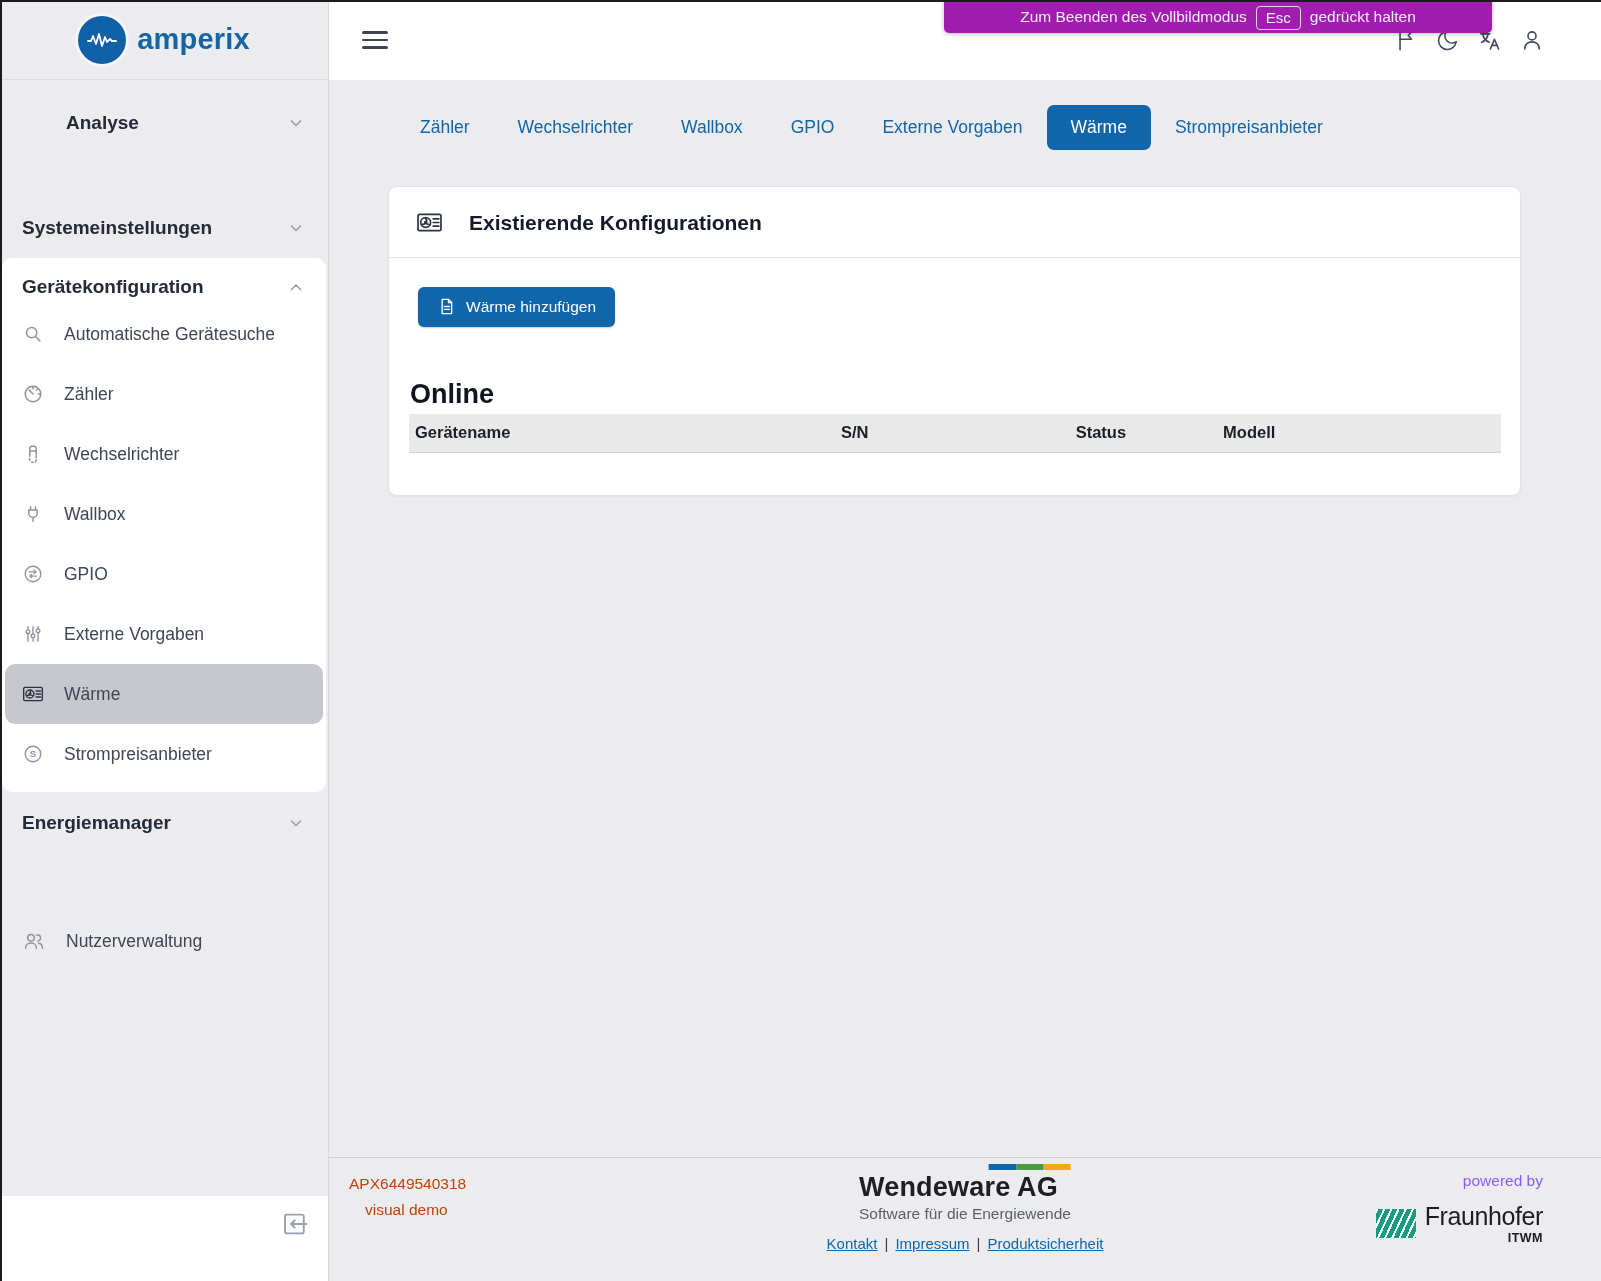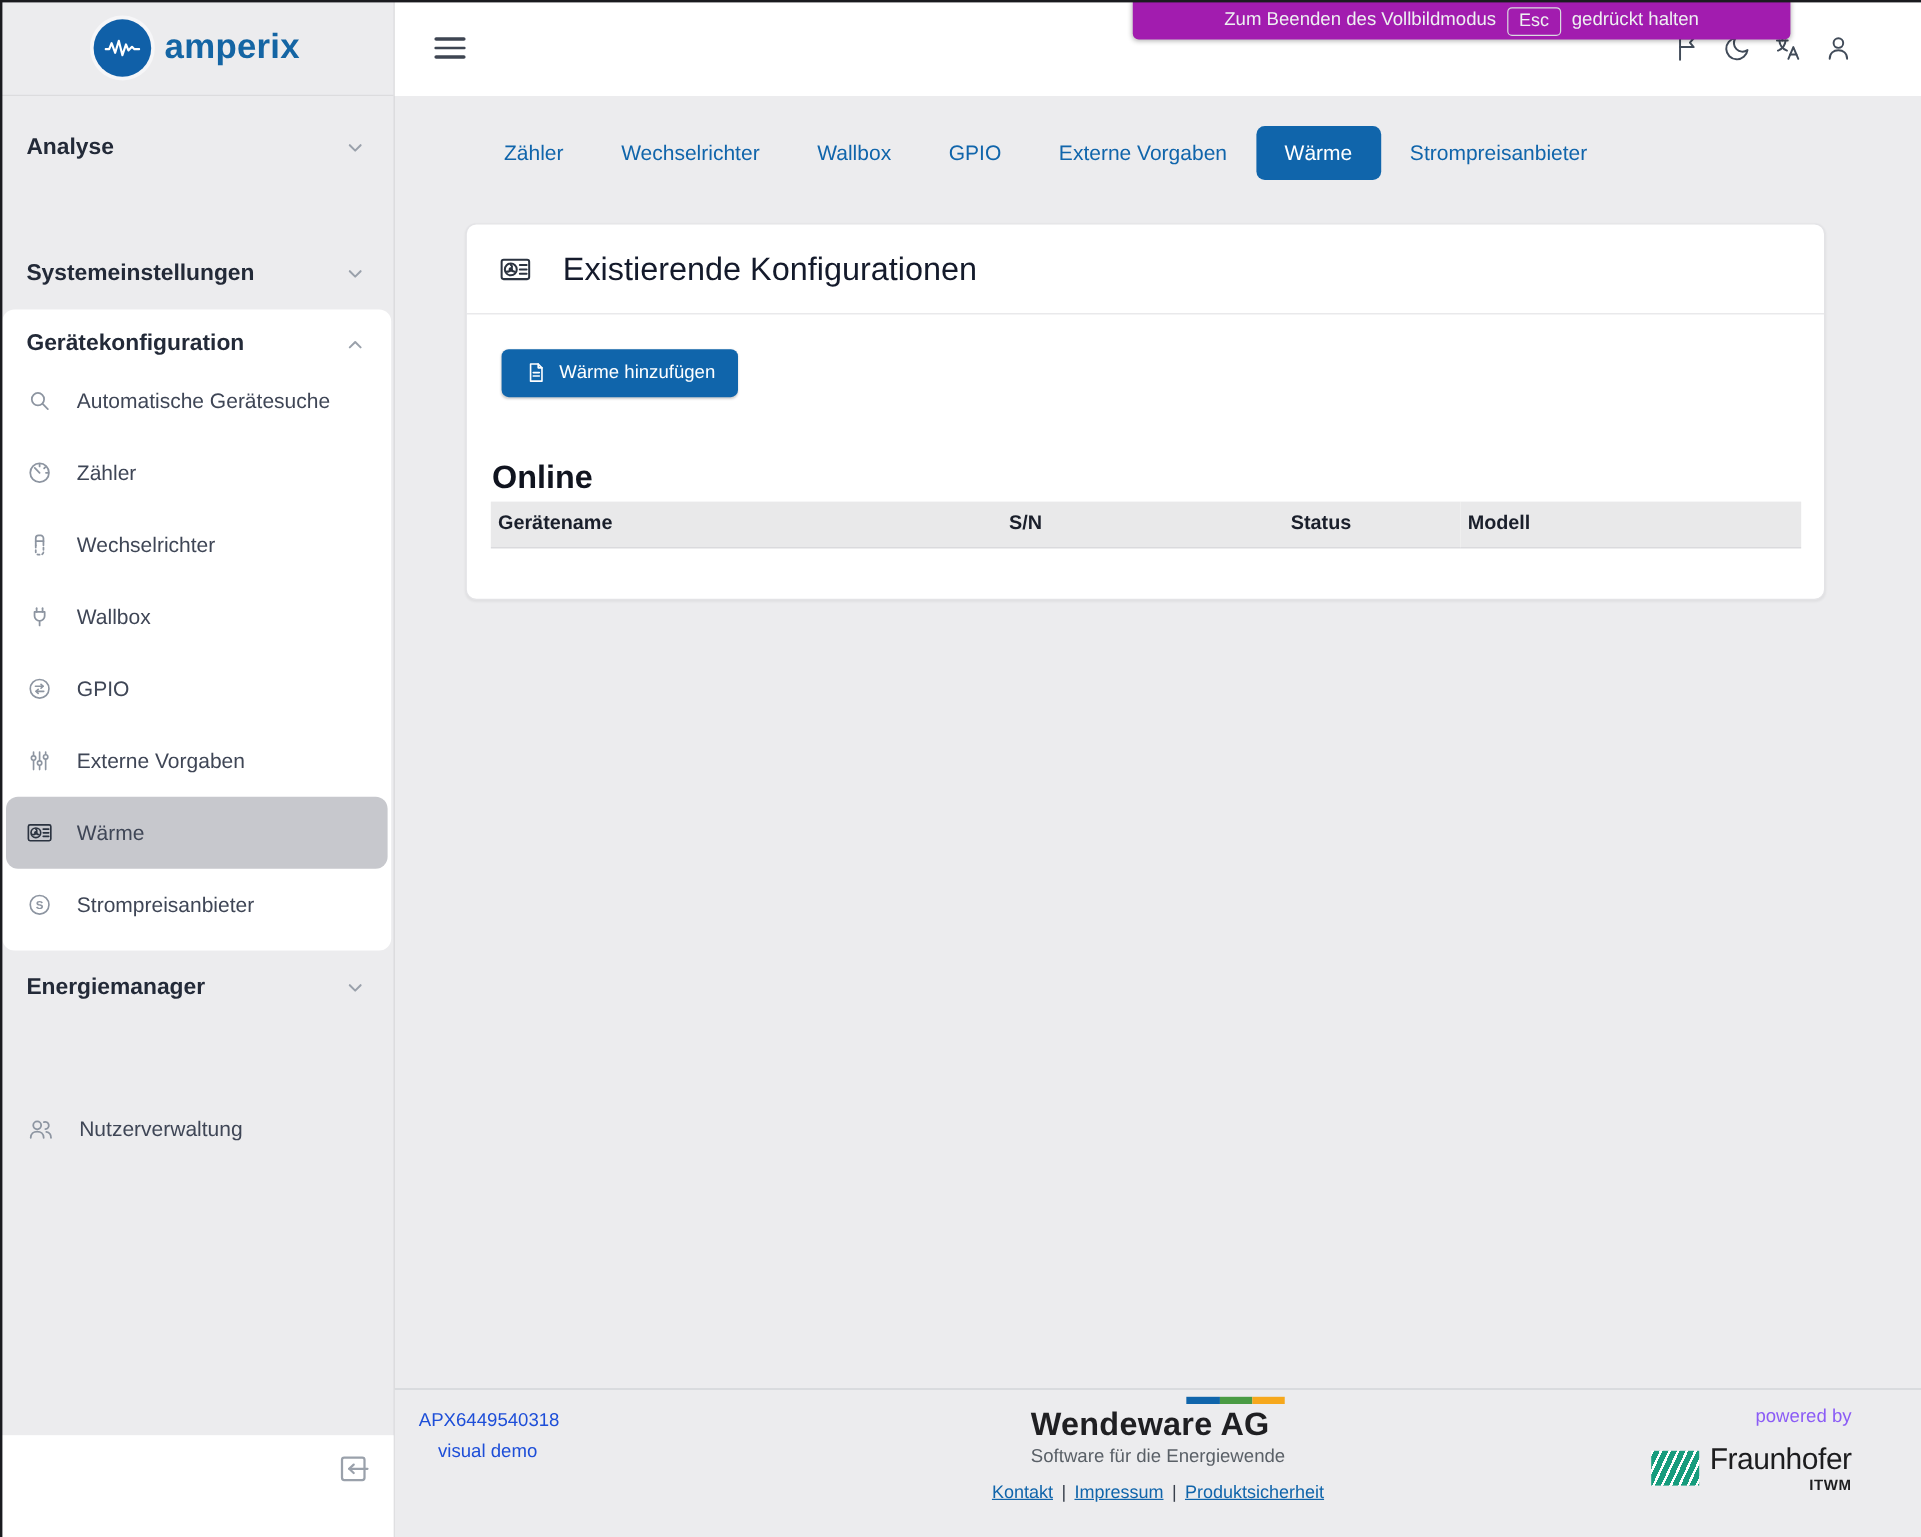--- a/index.html
+++ b/index.html
@@ -19,21 +19,21 @@
   
   .sidebar {
     width:329px; flex-shrink:0; background:#ececee;
     border-right:1px solid #d7d8da; display:flex; flex-direction:column;
   }
   .logo-bar { height:80px; border-bottom:1px solid #dcdcde; display:flex; align-items:center; justify-content:center; gap:11px; }
   .logo-circle { width:48px; height:48px; border-radius:50%; background:#1060a8; display:flex; align-items:center; justify-content:center; box-shadow:0 0 0 3px #f6f6f8; }
   .logo-text { color:#1465a4; font-size:29px; font-weight:600; letter-spacing:.2px; }
 
   .side-group { display:flex; align-items:center; justify-content:space-between; padding:0 22px; height:30px; font-size:19px; font-weight:700; color:#232a38; cursor:pointer; }
-  .g-analyse { margin-top:28px; }
+  .g-analyse { margin-top:28px;margin-left:44px; }
   .g-system  { margin-top:75px; }
   .g-energie { margin-top:16px; }
   .chev { color:#9aa1ab; flex-shrink:0; }
 
   .white-panel { background:#fff; border-radius:10px; margin:15px 2px 0; padding:12px 0 8px; }
   .white-panel .side-group { padding:0 20px; height:34px; }
   .side-item {
     display:flex; align-items:center; gap:20px; height:60px;
     margin:0 3px; padding:0 17px; border-radius:10px;
     font-size:17.5px; color:#3f4656; cursor:pointer;
@@ -67,40 +67,40 @@
   .keycap { border:1.5px solid #d9dbdf; border-radius:4px; padding:2px 9px 3px; font-size:15px; margin-top:2px; }
 
   .content { flex:1; }
   .tabs { display:flex; align-items:center; margin:25px 0 0 67px; }
   .tab { padding:12px 24px; font-size:17.5px; color:#1065ab; background:none; border:none; cursor:pointer; border-radius:7px; font-family:inherit; }
   .tab.active { background:#1065ab; color:#fff; }
 
   .card { width:1133px; margin:36px 0 0 59px; background:#fff; border:1px solid #e3e3e6; border-radius:9px; box-shadow:0 1px 2px rgba(0,0,0,.05); }
   .card-header { display:flex; align-items:center; gap:26px; padding:22px 27px 21px; border-bottom:1px solid #e4e4e7; }
   .card-header .h-icon { width:27px; height:27px; color:#2b3340; flex-shrink:0; }
-  .card-title { font-size:27px; font-weight:400; color:#141a2b; }
+  .card-title { font-size:21px; font-weight:700; color:#141a2b; }
 
   .card-body { padding:29px 19px 42px 20px; }
   .add-btn {
     display:inline-flex; align-items:center; gap:10px; margin-left:9px;
     background:#1065ab; color:#fff; border:none; border-radius:6px;
     padding:10px 19px 11px; font-size:15.5px; font-family:inherit; cursor:pointer;
     box-shadow:0 1px 2px rgba(0,0,0,.2);
   }
   .add-btn .b-icon { width:19px; height:19px; }
 
   .online-h { margin:52px 0 0 1px; font-size:27px; font-weight:700; color:#10141f; }
 
   table.devices { width:100%; border-collapse:collapse; margin-top:4px; }
   table.devices thead tr { background:#e9e9ea; }
   table.devices th { text-align:left; font-size:16.5px; font-weight:700; color:#1a1f2b; height:38px; padding:0 6px; border-bottom:1px solid #d2d2d5; }
 
   
   .footer { height:124px; border-top:1px solid #ccd0d4; position:relative; background:#ececee; }
-  .f-left { position:absolute; left:20px; top:17px; font-size:15.5px; color:#1d4ed8; }
+  .f-left { position:absolute; left:20px; top:17px; font-size:15.5px; color:#c2410c; }
   .f-serial { display:block; }
   .f-name { display:block; margin:8px 0 0 16px; }
 
   .f-center { position:absolute; left:50%; top:6px; transform:translateX(-50%); display:flex; flex-direction:column; align-items:center; }
   .ww-block { display:flex; flex-direction:column; }
   .ww-bar { display:flex; width:82px; height:6px; margin-left:auto; }
   .ww-bar span { flex:1; }
   .ww-bar .b1 { background:#1065ab; } .ww-bar .b2 { background:#4a9b44; } .ww-bar .b3 { background:#f6a81c; }
   .ww-name { font-size:27px; font-weight:700; color:#1f1f22; margin-top:2px; letter-spacing:.2px; }
   .ww-tag { font-size:15.5px; color:#5a6067; margin-top:2px; }

